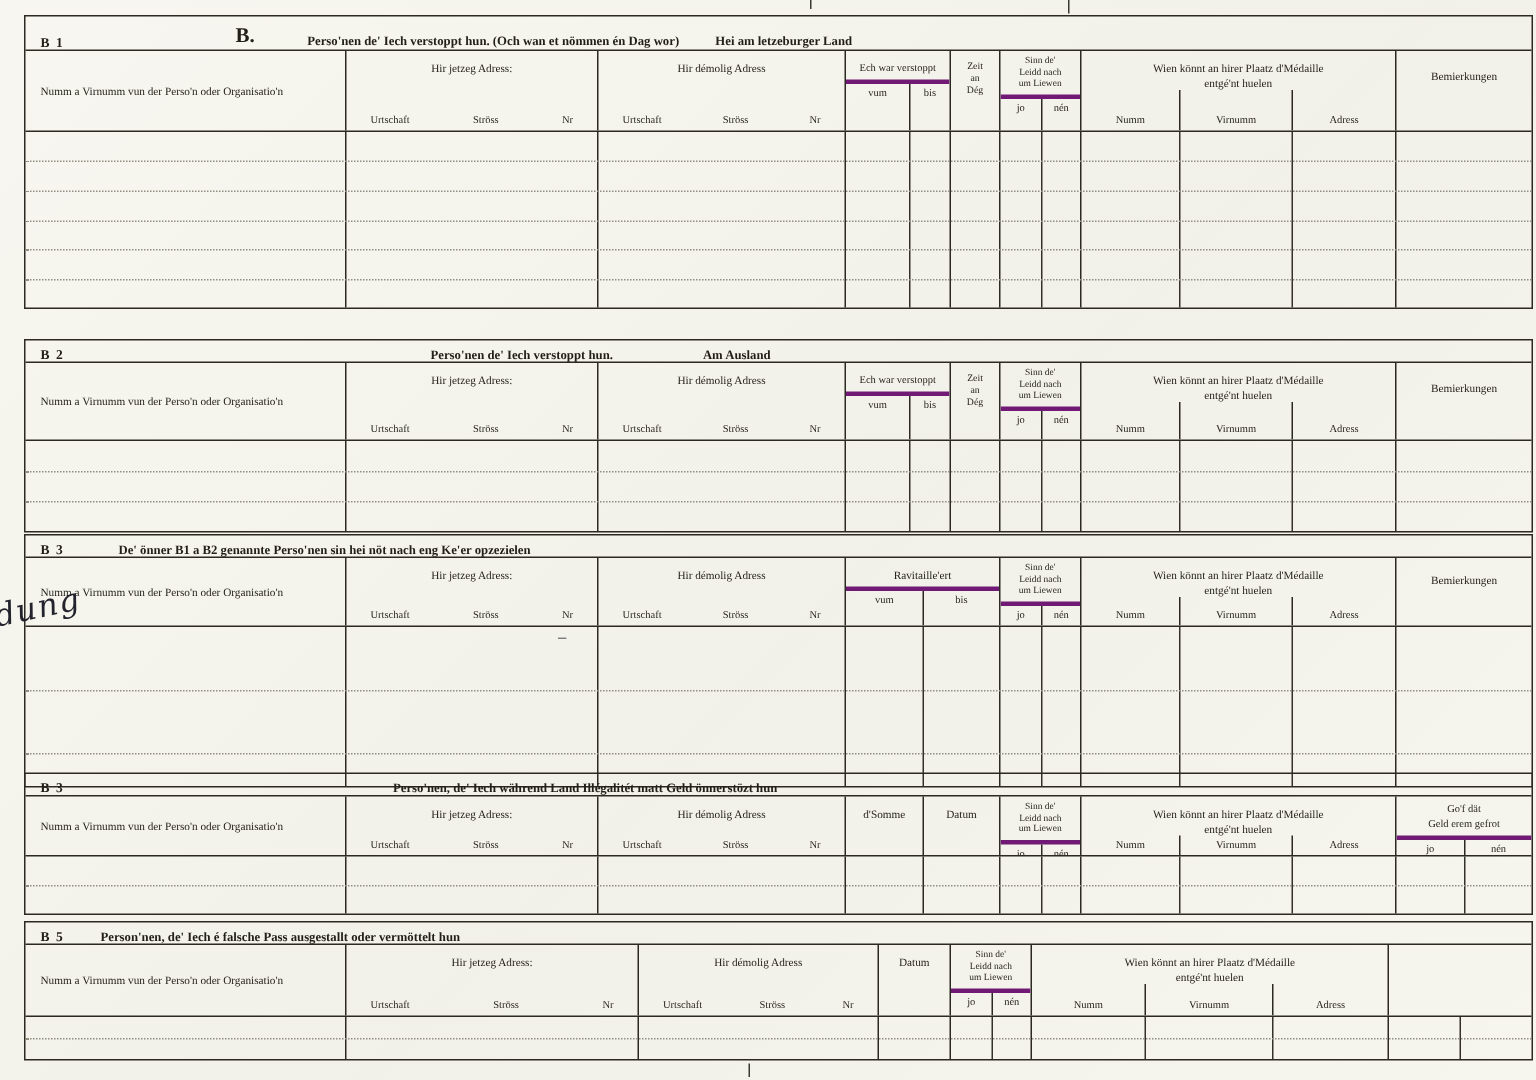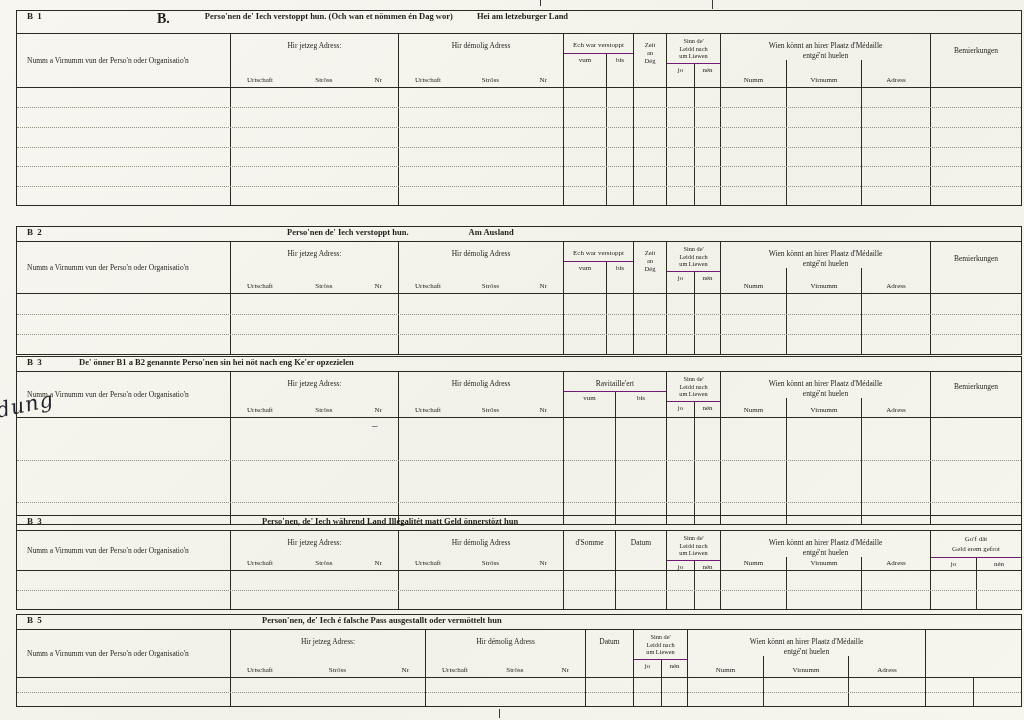--- a/index.html
+++ b/index.html
@@ -2,41 +2,41 @@
 <html><head>
 <meta charset="utf-8">
 <style>
   html,body{margin:0;padding:0}
   body{
     width:1024px;height:720px;position:relative;overflow:hidden;
     background:linear-gradient(135deg,#f7f6f0 0%,#f2f1e9 55%,#f6f5ee 100%);
     font-family:"Liberation Serif",serif;color:#211f18;
   }
   .section{position:absolute;left:16px;width:1006px;border:1px solid #2b2921;box-sizing:border-box}
-  .tband{display:flex;align-items:flex-start;border-bottom:1px solid #2b2921;font-weight:bold;box-sizing:border-box}
+  .tband{display:flex;align-items:flex-end;border-bottom:1px solid #2b2921;font-weight:bold;box-sizing:border-box}
   .secid{width:40px;padding-left:10px;font-size:9px;letter-spacing:1px;flex:none}
   .bletter{font-size:14px;flex:none}
   .ttl{font-size:8.5px;white-space:nowrap}
   .b1titles{font-size:8.5px;line-height:11px;white-space:nowrap}
   .hdr{display:flex;border-bottom:1px solid #2b2921;font-size:7.5px;box-sizing:border-box}
   .hc{flex:none;border-right:1px solid #2b2921;display:flex;flex-direction:column;box-sizing:border-box;overflow:hidden}
   .noR{border-right:none !important}
   .name{justify-content:center;padding:0 10px;font-size:7.5px;line-height:9px}
   .hcT{text-align:center;padding-top:7px;font-size:7.5px;line-height:9px}
   .t2{padding-top:1px}
   .asubs{display:flex;justify-content:space-between;margin-top:auto;padding:0 16px 3px;font-size:7px}
   .subs{display:flex;font-size:7px}
   .subs>div{display:flex;justify-content:center;box-sizing:border-box}
   .subs>div:last-child{flex:1;border-left:1px solid #2b2921}
   .subs.three>div:nth-child(2){border-left:1px solid #2b2921}
   .subs.top{flex:1 1 auto}
   .subs.top>div{align-items:flex-start;padding-top:2px}
   .subs.bot{flex:1 1 auto;margin-top:auto}
   .subs.bot>div{align-items:flex-end;padding-bottom:3px}
-  .topline{border-top:1px solid #701a75;margin-top:3px}
+  .topline{border-top:3px solid #701a75;margin-top:3px}
   .zeit{align-items:center;padding-top:7px;font-size:6.5px;line-height:8px;text-align:center}
   .sinnT{text-align:center;font-size:6.3px;line-height:7.5px;padding-top:3px}
   .bod{position:relative;display:flex;box-sizing:border-box}
   .bcol{flex:none;border-right:1px solid #2b2921;display:flex;box-sizing:border-box}
   .bcol>div{height:100%;box-sizing:border-box}
   .bs{border-left:1px solid #33312a;flex:none}
   .bsF{flex:1 1 auto;border-left:1px solid #33312a}
   .rline{position:absolute;left:0;right:0;border-top:1px dotted #908d81;z-index:2}
   .handwriting{
     position:absolute;left:-4px;top:393px;font-size:21px;font-style:italic;
@@ -386,21 +386,21 @@
         <div style="width:45px"></div>
         <div class="bsF"></div>
       </div>
     <div class="rline" style="top:19px"></div>
   </div>
 </div>
 
 <div class="section" style="top:614px">
   <div class="tband" style="height:15px">
     <div class="secid">B 5</div>
-    <div class="ttl" style="margin-left:195px">Person'nen, de' Iech é falsche Pass ausgestallt oder vermöttelt hun</div>
+    <div class="ttl" style="">Person'nen, de' Iech é falsche Pass ausgestallt oder vermöttelt hun</div>
   </div>
   <div class="hdr" style="height:48px">
     <div class="hc name" style="width:214px">
       <span>Numm a Virnumm vun der Perso'n oder Organisatio'n</span>
     </div>
     <div class="hc" style="width:195px">
       <div class="hcT">Hir jetzeg Adress:</div>
       <div class="asubs">
         <span>Urtschaft</span>
         <span>Ströss</span>

